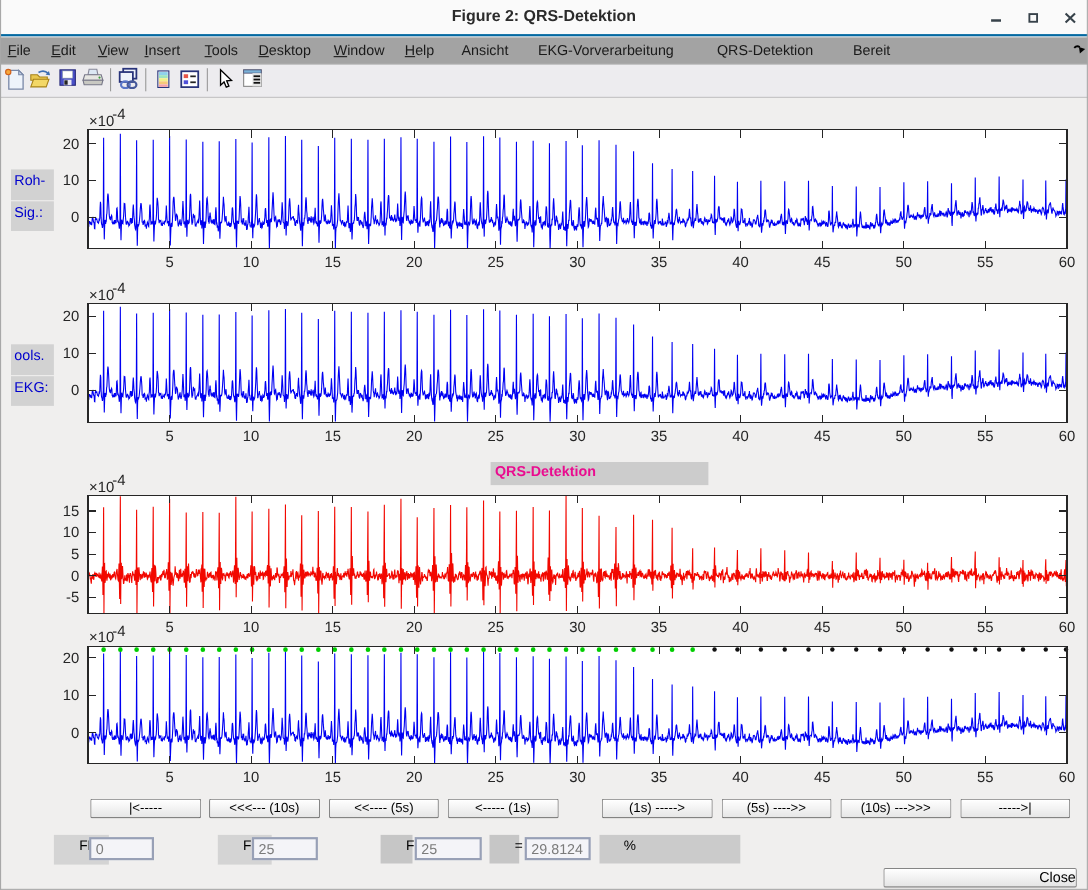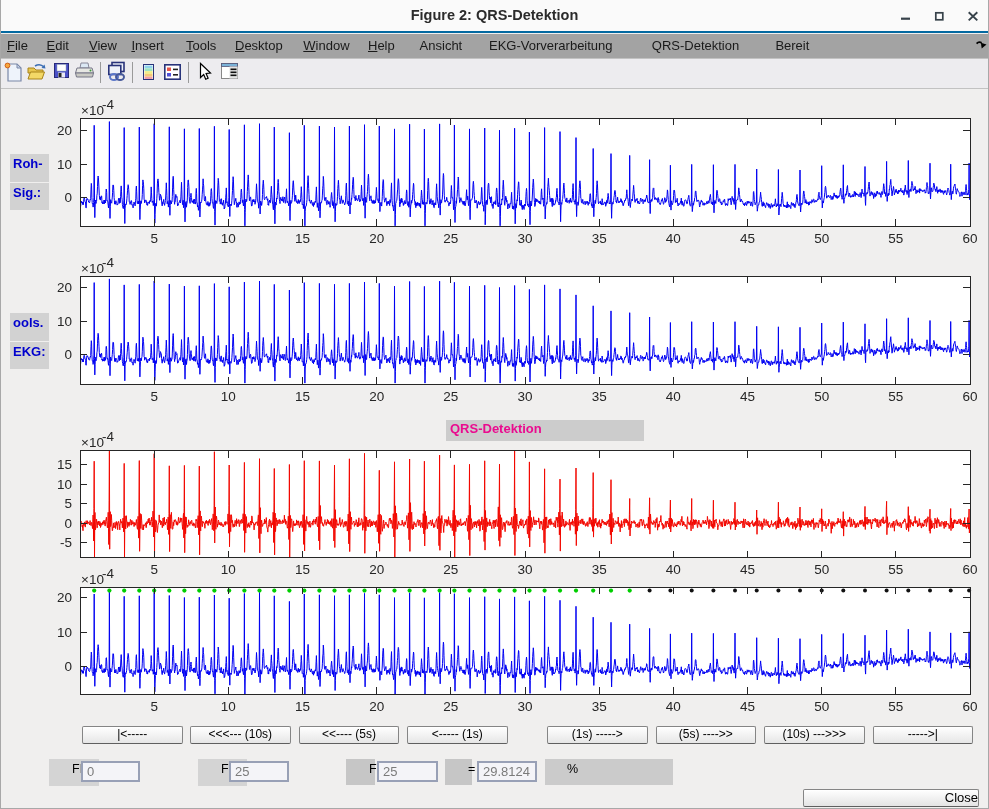--- a/index.html
+++ b/index.html
@@ -8,21 +8,21 @@
 #title{position:absolute;left:0;top:0;width:100%;text-align:center;font-size:14.5px;font-weight:bold;
   color:#2b2b2b;line-height:31px;}
 #menubar{position:absolute;left:0;top:34px;width:989px;height:24px;background:#a3a3a3;
   border-bottom:1px solid #c2c2c2;}
 .mi{position:absolute;top:0;height:24px;line-height:24px;font-size:13px;color:#1a1a1a;}
 #toolbar{position:absolute;left:0;top:59px;width:989px;height:29px;background:#edecef;
   border-bottom:1px solid #c2c2c2;}
 .tsep{position:absolute;top:3px;height:21px;width:1px;background:#9a9a9a;}
 #plots{position:absolute;left:0;top:0;}
 .patch{position:absolute;background:#d2d2d2;}
-.blab{position:absolute;font-size:13px;font-weight:bold;color:#0000cd;}
+.blab{position:absolute;font-size:13px;font-weight:normal;color:#0000cd;}
 .btn{position:absolute;height:15.5px;background:linear-gradient(#ffffff,#e6e6e6);
   border:1px solid #858585;border-bottom-color:#5f5f5f;border-radius:2px;text-align:center;
   font-size:12px;line-height:15px;color:#000;box-shadow:inset 0 1px 0 #fff;}
 .inp{position:absolute;height:17px;background:#f4f4f8;border:2px solid #98a0b6;
   font-size:13px;color:#7b7b7b;line-height:17px;padding-left:4px;box-sizing:content-box;}
 .flab{position:absolute;font-size:12.5px;color:#000000;margin-left:20px;}
 #status{position:absolute;left:8px;top:789.5px;width:782px;height:17px;background:#d6d6d6;
   font-size:12.5px;line-height:17px;color:#000;padding-left:5px;box-sizing:border-box;}
 #closebtn{position:absolute;left:803px;top:789px;width:174px;height:15.5px;
   background:linear-gradient(#ffffff,#e4e4e4);border:1px solid #858585;border-bottom-color:#5f5f5f;

